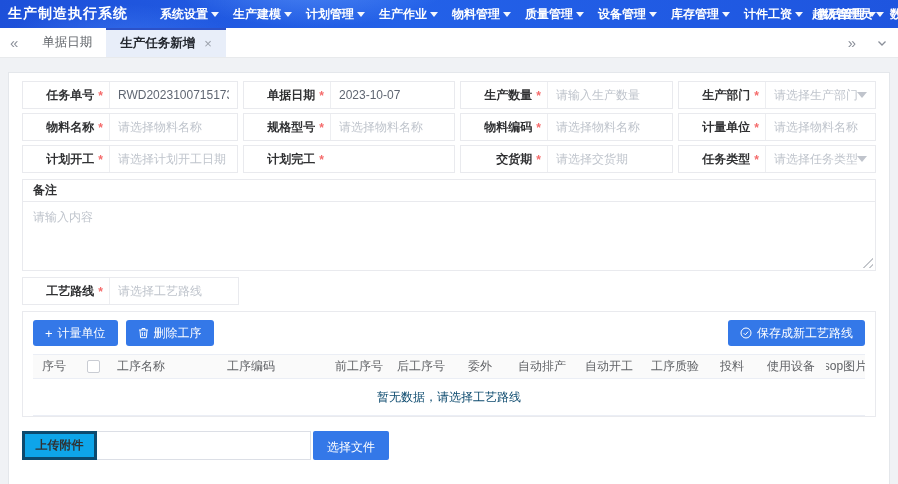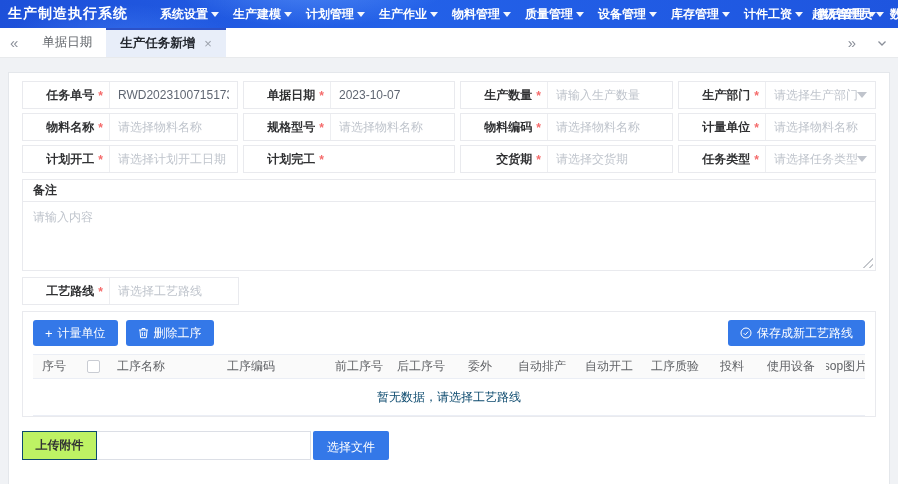--- a/index.html
+++ b/index.html
@@ -66,21 +66,21 @@
   .ptable { margin-top:8px; }
   .thead { display:flex; background:#fafafa; border-top:1px solid #ebeef5; border-bottom:1px solid #ebeef5; height:25px; }
   .th { display:flex; align-items:center; color:#606266; font-size:12px; overflow:hidden; white-space:nowrap; }
   .th.l { justify-content:flex-start; padding-left:9px; }
   .th.c { justify-content:center; }
   .checkbox { width:13px; height:13px; background:#fff; border:1px solid #c9ccd3; border-radius:2px; cursor:pointer; }
   .empty-row { height:37px; display:flex; align-items:center; justify-content:center; color:#0c4a6e; border-bottom:1px solid #ebeef5; }
 
   
   .upload-row { display:flex; align-items:center; margin:14px 8px 0 8px; height:29px; }
-  .upload-label { width:75px; height:100%; display:flex; align-items:center; justify-content:center; font-weight:700; background:#bef264; border:1px solid #0c4a6e; }
+  .upload-label { width:75px; height:100%; display:flex; align-items:center; justify-content:center; font-weight:700; background:#0ea5e9; border:3px solid #0c4a6e; }
   .upload-input { width:214px; height:100%; border:1px solid #dcdfe6; border-left:none; padding:0 8px; font:inherit; color:#5f6672; outline:none; }
   .upload-btn { height:29px; padding:8px 14px; margin-left:2px; background:#3478e8; color:#fff; border:none; border-radius:2px; font:inherit; cursor:pointer; }
 </style>
 </head>
 <body>
 
 <div>
 
   <header class="navbar">
     <div class="brand">生产制造执行系统</div>

